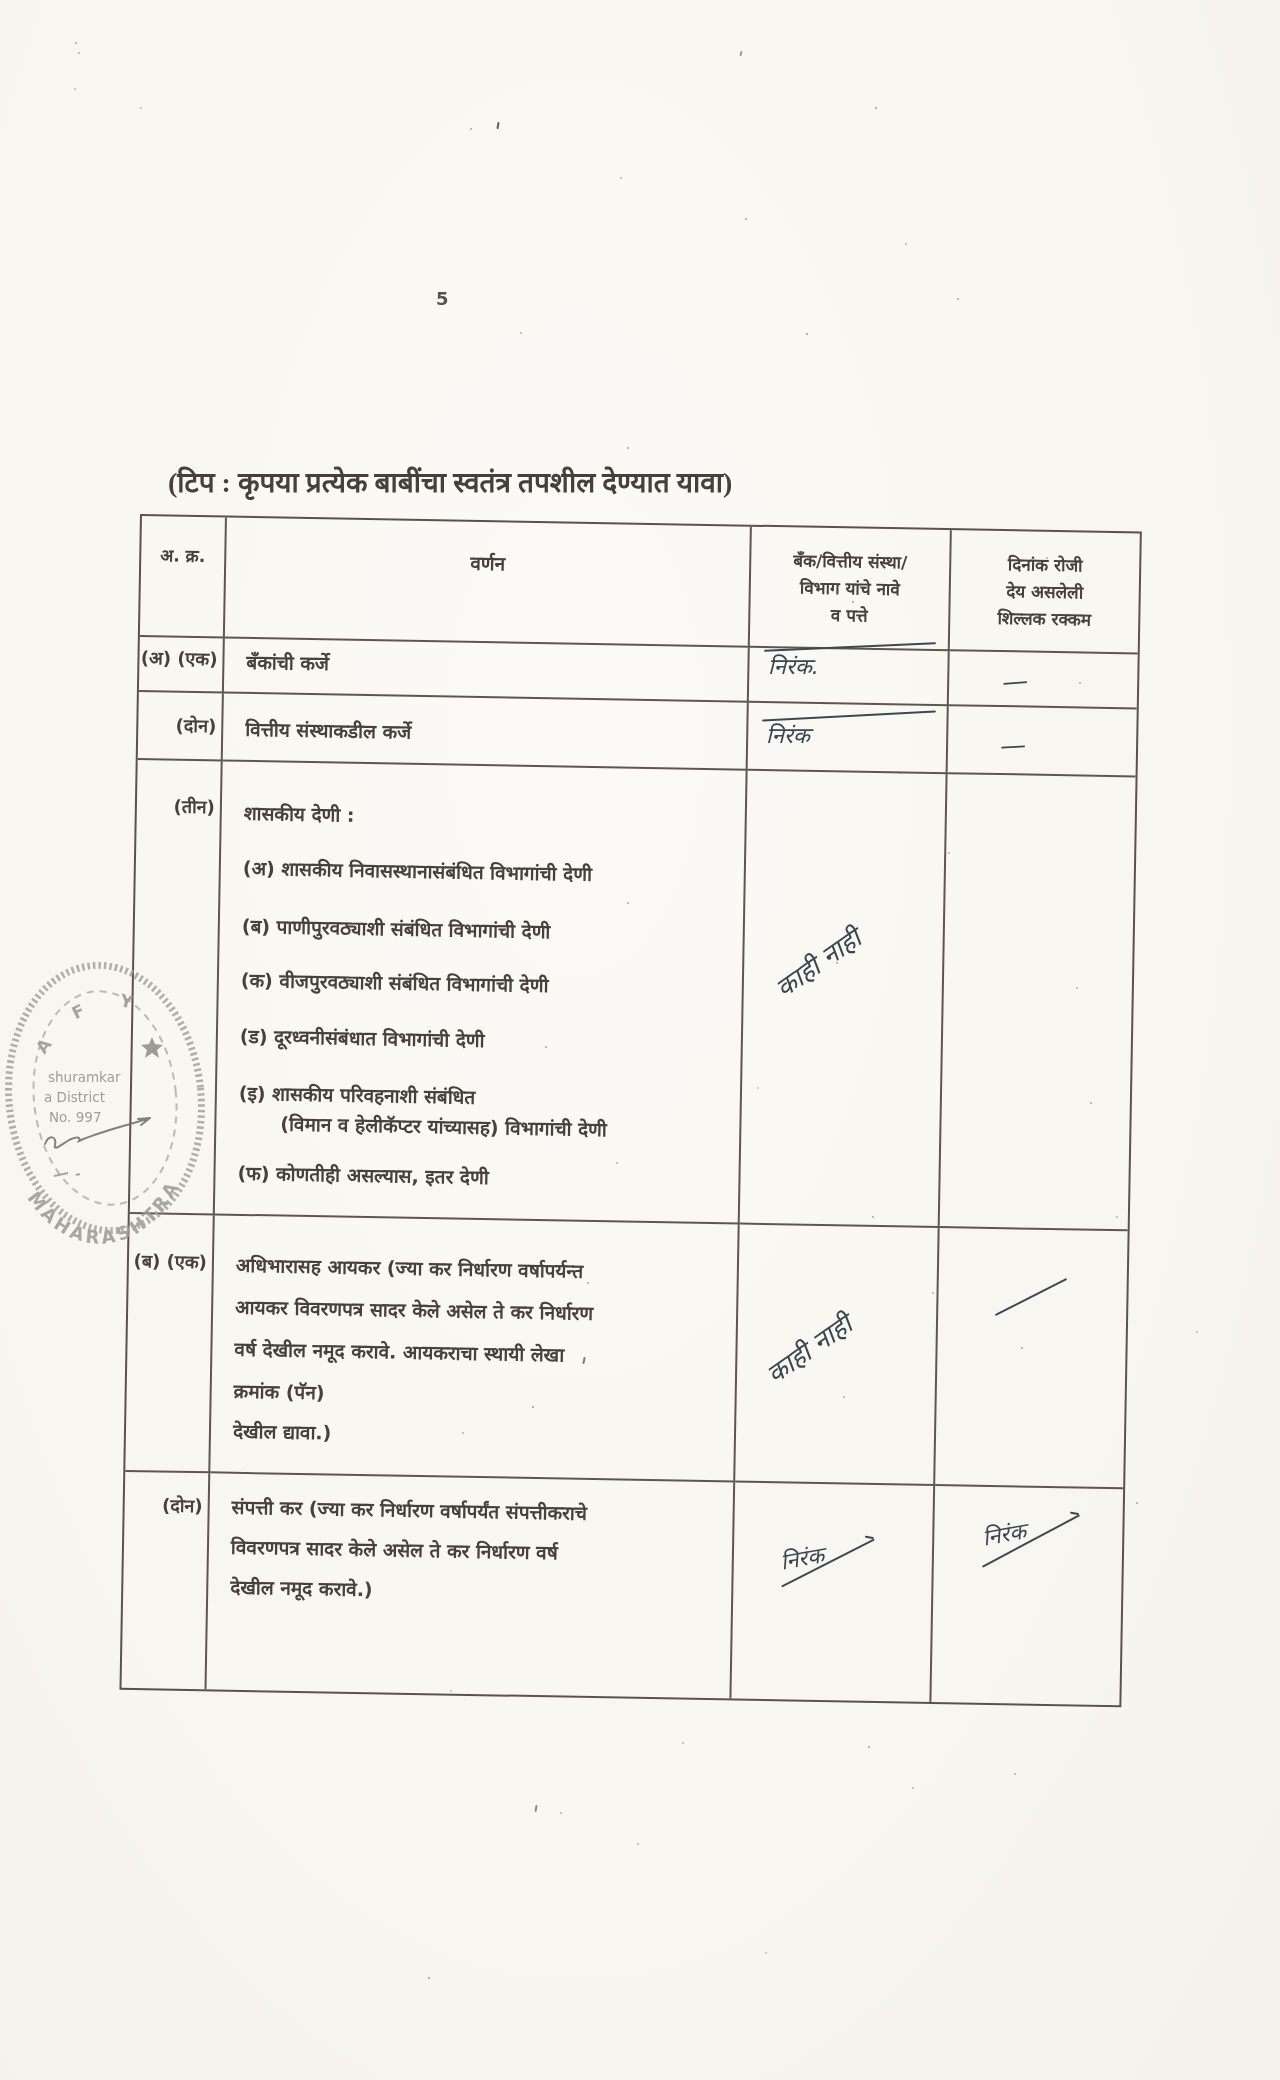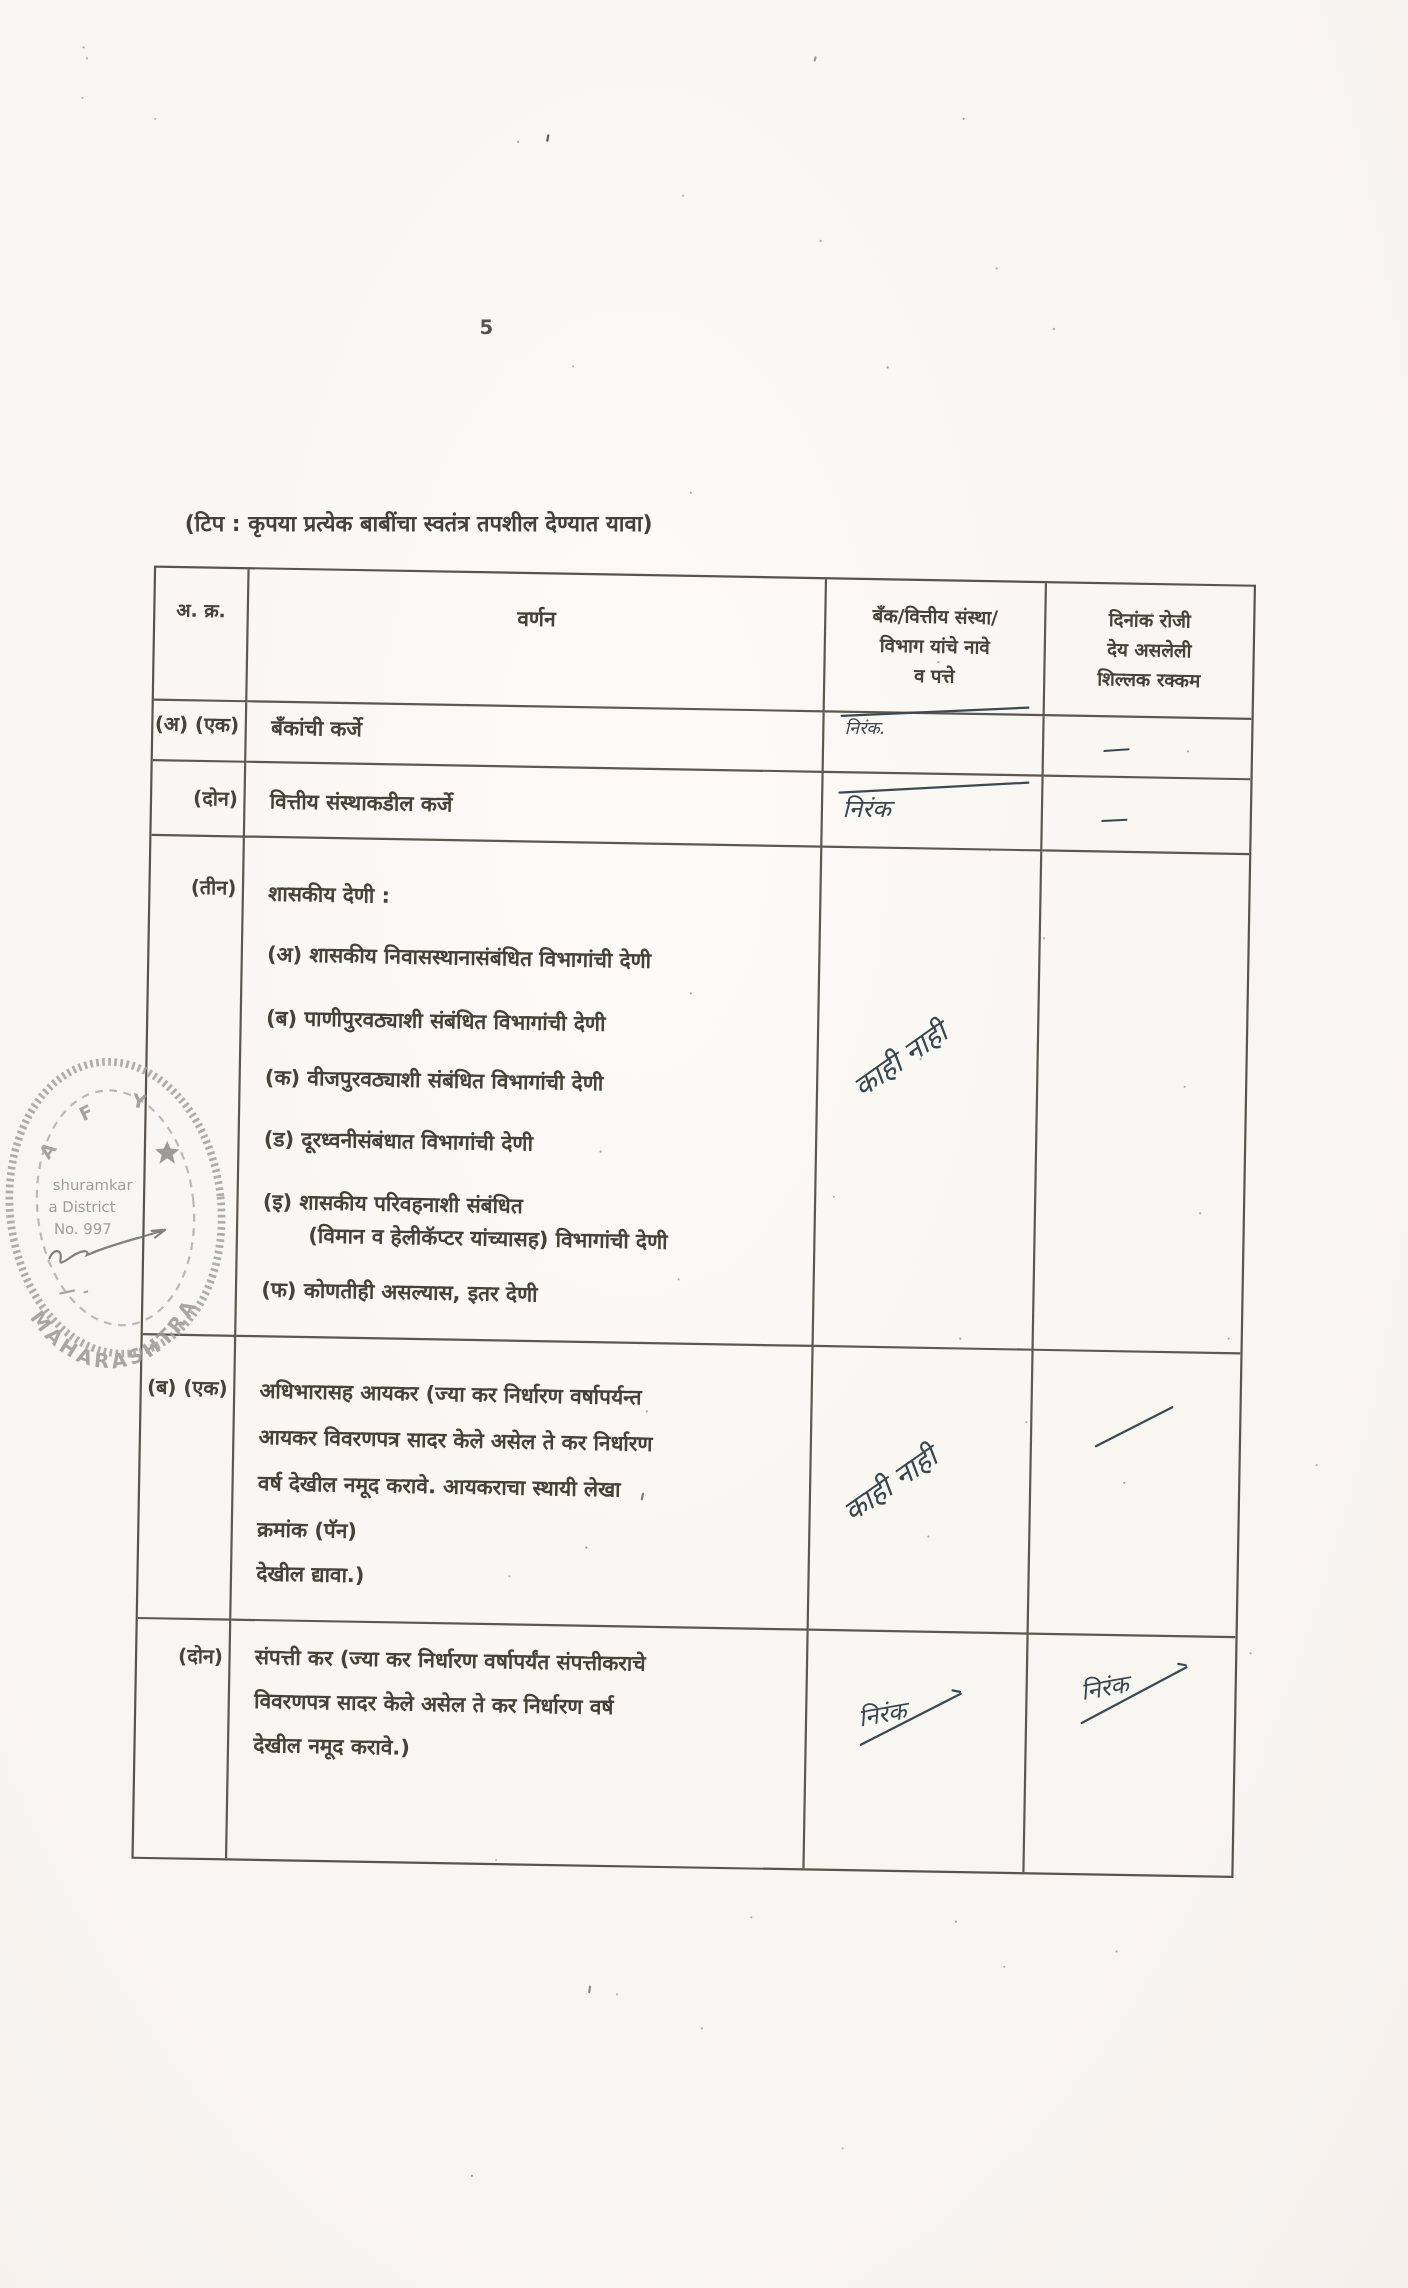--- a/index.html
+++ b/index.html
@@ -23,21 +23,21 @@
       1136px 1502px 0 0 rgba(90,86,78,.5), 682px 1742px 0 0 rgba(90,86,78,.45), 868px 1746px 0 0 rgba(90,86,78,.5),
       1014px 1773px 0 0 rgba(90,86,78,.45), 912px 1787px 0 0 rgba(90,86,78,.4), 637px 1843px 0 0 rgba(90,86,78,.45),
       560px 1812px 0 0 rgba(90,86,78,.4), 765px 1952px 0 0 rgba(90,86,78,.35), 428px 1977px 0 0 rgba(90,86,78,.6),
       1196px 1331px 0 0 rgba(90,86,78,.4), 351px 1551px 0 0 rgba(90,86,78,.35), 450px 1690px 0 0 rgba(90,86,78,.35);}
   .tick{position:absolute;width:2px;background:#5d5a52;border-radius:1px;}
   
   .print{color:#43413a;font-weight:700;}
   .pageno{position:absolute;left:436px;top:288px;font-size:18px;color:#55534c;font-weight:700;}
   .heading{position:absolute;left:128px;top:354px;width:1010px;font-size:23px;line-height:45px;}
   .heading .idx{display:inline-block;margin-left:42px;margin-right:24px;}
-  .note{position:absolute;left:168px;top:462px;font-size:20px;}
+  .note{position:absolute;left:168px;top:462px;font-size:28px;font-family:Liberation Serif, serif;}
   
   .tbl{position:absolute;left:140px;top:514px;width:998px;height:1172px;
        transform:rotate(1deg);transform-origin:0 0;
        display:grid;grid-template-columns:85px 525px 200px 188px;
        grid-template-rows:121px 55px 68px 454px 258px 216px;
        border:2.5px solid #57544b;box-sizing:content-box;}
   .cell{border-right:2px solid #5b584f;border-bottom:2px solid #5b584f;box-sizing:border-box;
         font-size:19px;color:#454239;font-weight:700;overflow:visible;}
   .cell.c4{border-right:none;}
   .cell.lastrow{border-bottom:none;}
@@ -126,21 +126,21 @@
       <div>संपत्ती कर (ज्या कर निर्धारण वर्षापर्यंत संपत्तीकराचे</div>
       <div style="margin-top:10px;">विवरणपत्र सादर केले असेल ते कर निर्धारण वर्ष</div>
       <div style="margin-top:10px;">देखील नमूद करावे.)</div>
     </div>
     <div class="cell lastrow"></div>
     <div class="cell c4 lastrow"></div>
   </div>
 
   <div class="hw" style="left:768px;top:644px;">
     <div class="stroke" style="left:-4px;top:2px;width:172px;transform:rotate(-2.5deg);"></div>
-    <span class="txt" style="font-size:16px;margin-top:6px;">निरंक.</span>
+    <span class="txt" style="font-size:22px;margin-top:6px;">निरंक.</span>
   </div>
 
   <div class="hw" style="left:1002px;top:666px;font-size:26px;">
     <span class="txt" style="transform:rotate(-4deg);">—</span>
   </div>
 
   <div class="hw" style="left:766px;top:712px;">
     <div class="stroke" style="left:-4px;top:3px;width:174px;transform:rotate(-3deg);"></div>
     <span class="txt" style="font-size:22px;margin-top:7px;">निरंक</span>
   </div>

